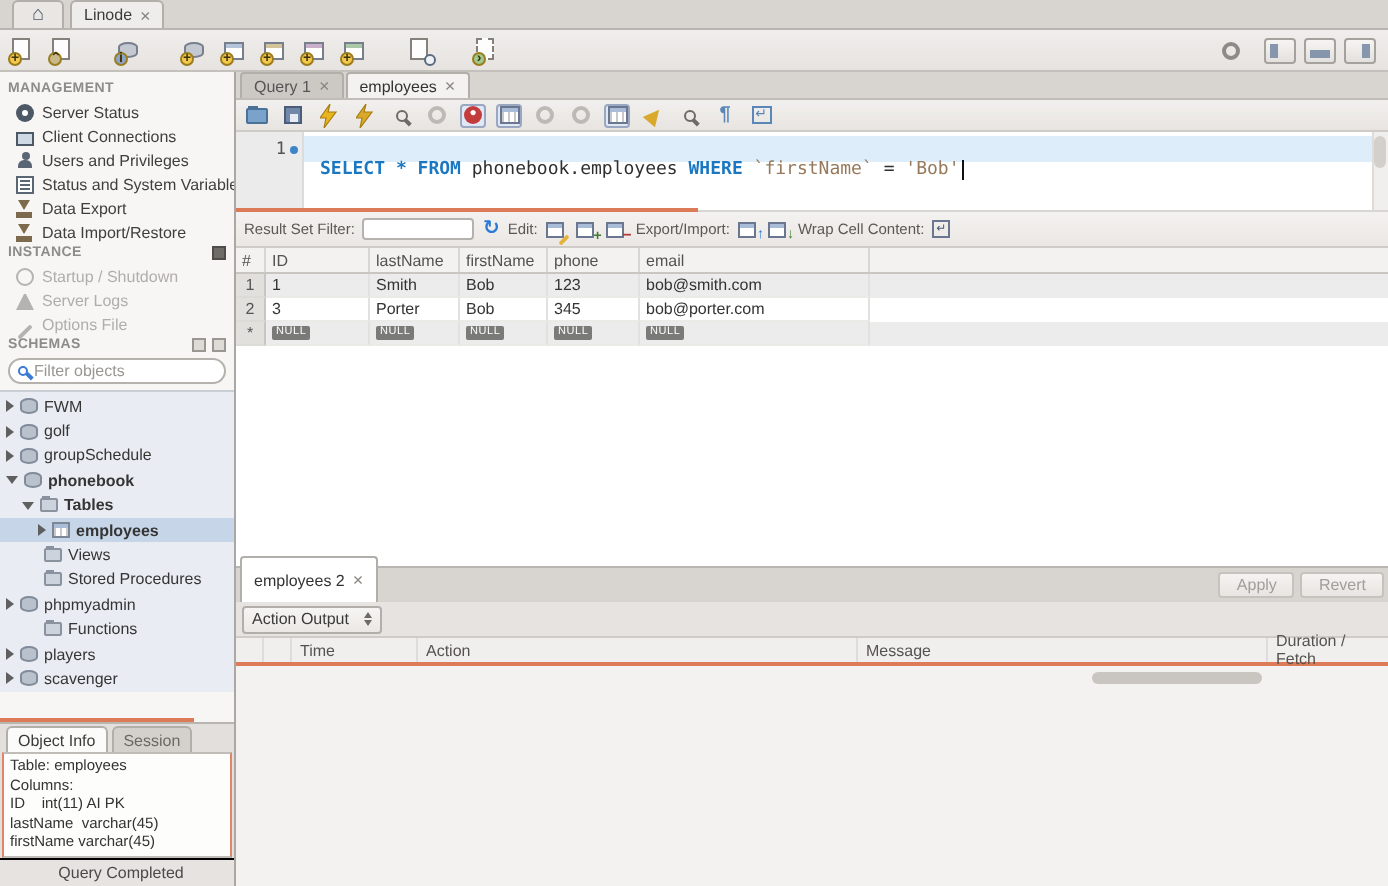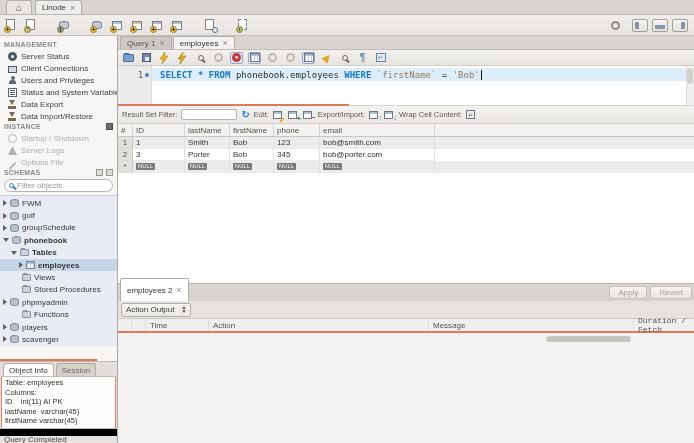--- a/index.html
+++ b/index.html
@@ -84,21 +84,21 @@
   .orange-line-schemas { position:absolute; bottom:0; left:0; width:97px; height:2px; background:#dd7a57; }
 
   
   .objinfo { height:68px; border-top:1px solid #b9b5b1; background:#e2dfdc; display:flex; flex-direction:column; }
   .oi-tabs { height:14px; display:flex; align-items:flex-end; padding-left:3px; gap:2px; }
   .oi-tab { height:13px; padding:0 5px; display:flex; align-items:center; border:1px solid #b2aeaa; border-bottom:none; border-radius:3px 3px 0 0; background:#d4d1cd; color:#6b6966; }
   .oi-tab.active { background:#fbfbfa; color:#3b3b3b; }
   .oi-box { flex:1; background:#fdfdfc; border:1px solid #c0bcb8; border-left:1px solid #e0846a; border-right:1px solid #e0846a; margin:0 1px; padding:1px 3px; overflow:hidden; }
   .oi-line { white-space:pre; font-size:7.5px; line-height:9.5px; color:#333; }
 
-  .side-status { height:14px; display:flex; align-items:center; padding-left:4px; color:#4a4a4a; background:#e6e3e0; border-top:7px solid #000000; }
+  .side-status { height:14px; display:flex; align-items:center; padding-left:4px; color:#4a4a4a; background:#e6e3e0; border-top:1px solid #000000;justify-content:center; }
 
   
   .main { flex:1; display:flex; flex-direction:column; min-width:0; background:#fff; }
 
   .qtabs { height:14px; background:#d8d4d0; display:flex; align-items:flex-end; padding-left:2px; border-bottom:1px solid #c0bcb8; flex:0 0 14px; }
   .qtab { height:13px; padding:0 6px; display:flex; align-items:center; gap:4px; border:1px solid #b2aeaa; border-bottom:none; border-radius:2px 2px 0 0; background:#ccc8c4; color:#555; margin-right:1px; }
   .qtab.active { background:#f4f2f0; color:#333; }
 
   .qtoolbar { height:16px; background:linear-gradient(#f2f0ee,#e7e4e1); border-bottom:1px solid #cfccc8; display:flex; align-items:center; padding:0 4px; gap:5px; flex:0 0 16px; }
   .qi { width:13px; height:12px; position:relative; display:flex; align-items:center; justify-content:center; }
@@ -116,21 +116,21 @@
   .i-mag-g { width:6px; height:6px; border:1.5px solid #6e6b67; border-radius:50%; position:relative; }
   .i-mag-g::after { content:""; position:absolute; width:3.5px; height:1.5px; background:#6e6b67; transform:rotate(45deg); right:-3px; bottom:-1.5px; }
   .i-pilcrow { color:#5b87b8; font-size:10px; font-weight:bold; }
   .i-wrap { width:10px; height:9px; border:1px solid #5b87b8; color:#5b87b8; font-size:7px; line-height:8px; text-align:center; }
 
   .editor { height:40px; position:relative; background:#fff; border-bottom:1px solid #d8d5d2; flex:0 0 40px; }
   .gutter { position:absolute; left:0; top:0; bottom:0; width:34px; background:#ebebeb; border-right:1px solid #dcdcdc; }
   .cur-line { position:absolute; left:0; top:2px; right:8px; height:13px; background:#ddeefa; }
   .gutter-num { position:absolute; left:0; top:2px; width:34px; height:13px; display:flex; align-items:center; justify-content:flex-end; padding-right:3px; gap:2px; color:#555; font-family:"DejaVu Sans Mono",monospace; font-size:8.5px; }
   .stmt-dot { width:4px; height:4px; border-radius:50%; background:#3d85c8; }
-  .sqlline { position:absolute; left:42px; top:2px; height:13px; display:flex; align-items:center; font-family:"DejaVu Sans Mono",monospace; font-size:9px; white-space:pre; color:#2e2e2e; }
+  .sqlline { position:absolute; left:42px; top:12px; height:13px; display:flex; align-items:center; font-family:"DejaVu Sans Mono",monospace; font-size:9px; white-space:pre; color:#2e2e2e; }
   .kw { color:#1a78c2; font-weight:bold; }
   .strv { color:#97795b; }
   .caret { display:inline-block; width:1px; height:10px; background:#111; margin-left:1px; }
   .ed-scroll { position:absolute; right:0; top:0; bottom:0; width:8px; background:#f1efed; border-left:1px solid #dedbd8; }
   .ed-thumb { position:absolute; right:1px; top:2px; width:6px; height:16px; background:#d3d0cc; border-radius:3px; }
   .orange-line-editor { position:absolute; bottom:-1px; left:0; width:231px; height:2px; background:#dd7a57; z-index:3; }
 
   .rs-toolbar { height:18px; background:linear-gradient(#f4f2f0,#eae7e4); border-bottom:1px solid #cfccc8; display:flex; align-items:center; padding:0 4px; gap:4px; color:#5b5955; flex:0 0 18px; }
   .rs-label { font-size:7.5px; }
   .rs-input { width:56px; height:11px; background:#fff; border:1px solid #b5b1ad; border-radius:2px; font-size:7.5px; padding:0 2px; font-family:inherit; }
@@ -165,21 +165,21 @@
   .ao-bar { height:18px; background:#e6e3e0; display:flex; align-items:center; padding-left:3px; border-bottom:1px solid #cfccc8; flex:0 0 18px; }
   .ao-select { height:14px; background:linear-gradient(#f7f5f3,#eae7e4); border:1px solid #b2aeaa; border-radius:2px; display:flex; align-items:center; gap:8px; padding:0 4px; color:#3b3b3b; }
   .spinner { display:flex; flex-direction:column; gap:1px; }
   .sp-up { width:0; height:0; border-left:2.5px solid transparent; border-right:2.5px solid transparent; border-bottom:3px solid #6e6b67; }
   .sp-dn { width:0; height:0; border-left:2.5px solid transparent; border-right:2.5px solid transparent; border-top:3px solid #6e6b67; }
 
   .ao-header { height:14px; display:flex; background:#f1efed; border-bottom:2px solid #dd7a57; color:#55534f; flex:0 0 14px; }
   .aoh-cell { display:flex; align-items:center; padding-left:4px; border-right:1px solid #ddd; font-size:8px; }
   .ao1 { width:14px; flex:0 0 14px; } .ao2 { width:14px; flex:0 0 14px; }
   .ao-time { width:63px; flex:0 0 63px; } .ao-action { width:220px; flex:0 0 220px; }
-  .ao-msg { width:205px; flex:0 0 205px; } .ao-dur { flex:1; border-right:none;font-family:Liberation Mono, monospace; }
+  .ao-msg { width:205px; flex:0 0 205px; } .ao-dur { flex:1; border-right:none; }
   .ao-body { flex:1; background:#f4f2f0; position:relative; }
   .hscroll-thumb { position:absolute; top:3px; left:428px; width:85px; height:6px; background:#c9c6c2; border-radius:3px; }
 </style>
 </head>
 <body>
 
 <div class="app">
 
   <div class="win-tabs">
     <div class="home-tab">

